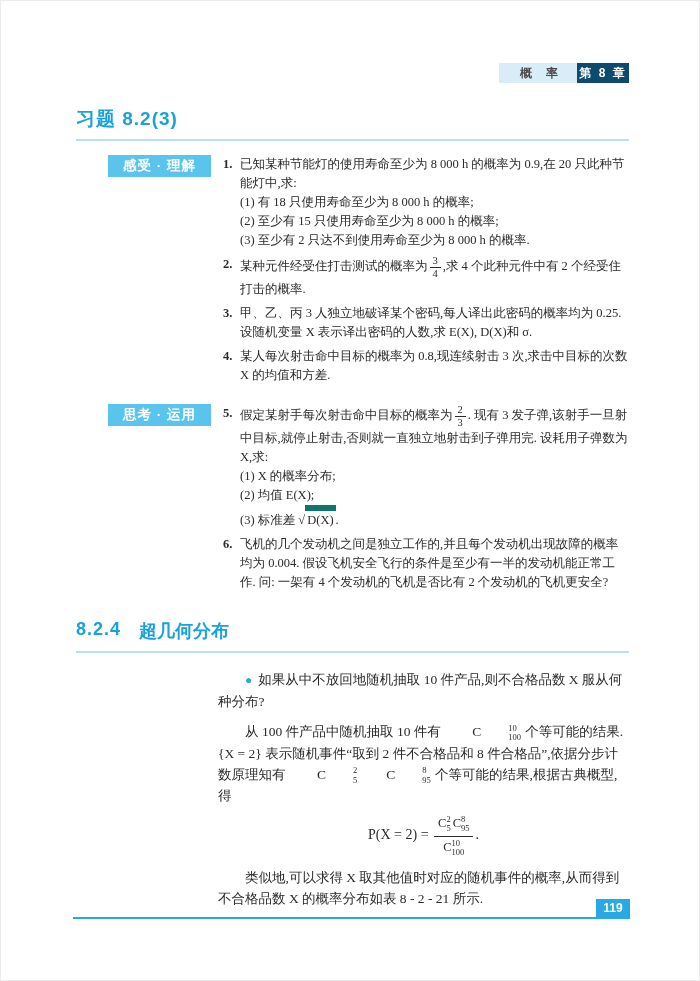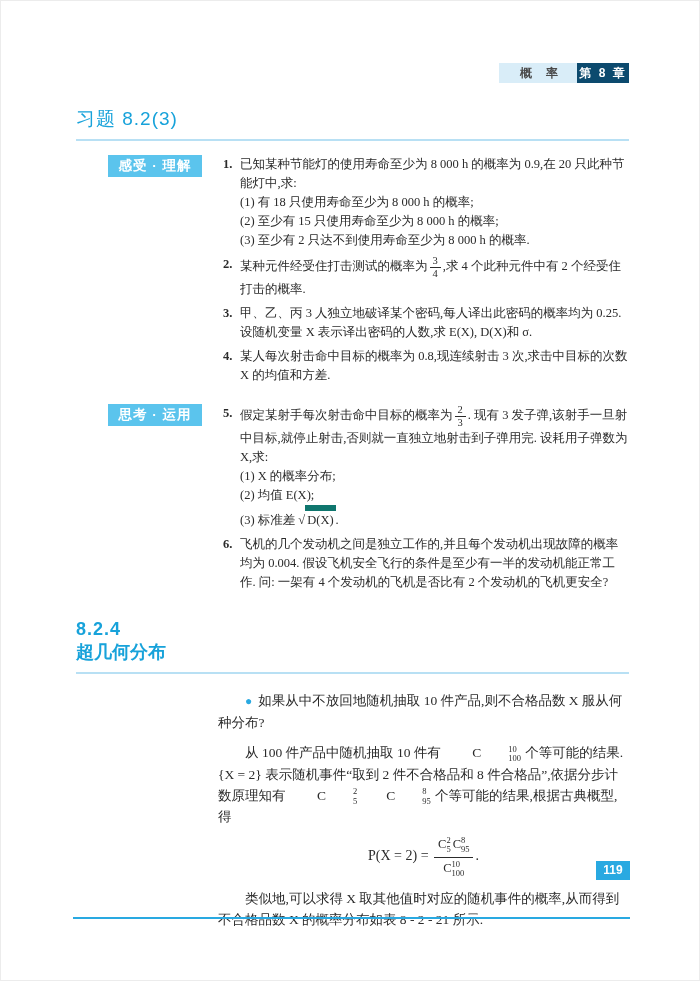--- a/index.html
+++ b/index.html
@@ -20,31 +20,31 @@
   }
   .hdr-chapter {
     width:52px; height:20px; background:#0c4a6e; color:#ffffff;
     font-family:"Liberation Sans", sans-serif; font-size:12px; font-weight:bold;
     text-align:center; line-height:20px; letter-spacing:2px;
   }
 
   
   .ex-title {
     margin-top:23px; font-family:"Liberation Sans", sans-serif;
-    font-size:19px; font-weight:normal; color:#17a2da; letter-spacing:1px;
+    font-size:19px; font-weight:bold; color:#17a2da; letter-spacing:1px;
   }
   .rule { height:2px; background:#b8e0f4; margin-top:7px; }
   .rule-thin { height:2px; background:#b8e0f4; margin-top:8px; }
 
   
   .ex-area { margin-top:14px; }
   .ex-row { display:flex; }
   .ex-left { width:147px; flex:none; padding-left:32px; }
   .label-box {
-    width:94px; height:22px; background:#5bc4ed; color:#ffffff;
+    width:103px; height:22px; background:#5bc4ed; color:#ffffff;
     font-family:"Liberation Sans", sans-serif; font-size:13.5px; font-weight:bold;
     text-align:center; line-height:22px; letter-spacing:1px;
   }
   .ex-right { flex:1; }
   .ex-item { display:flex; font-size:12.5px; line-height:19px; margin-bottom:5px; }
   .ex-num { width:17px; flex:none; font-weight:bold; }
   .ex-body { flex:1; }
   .ex-sub { display:block; }
   .ex-row-2 { margin-top:14px; }
 
@@ -62,41 +62,41 @@
   .comb .cs {
     display:inline-block; vertical-align:-4px; text-align:left;
     font-size:8.5px; line-height:1.1;
   }
   .comb .csup { display:block; }
   .comb .csub { display:block; }
 
   
   .sec-heading {
     margin-top:22px; display:flex; font-family:"Liberation Sans", sans-serif;
-    font-size:18px; font-weight:bold; color:#17a2da;flex-direction:column;
+    font-size:18px; font-weight:bold; color:#17a2da;
   }
   .sec-heading .sec-num { margin-right:18px; letter-spacing:1px; }
 
   .body-col { margin-top:16px; }
   .para {
     margin:0 0 9px 142px; font-size:13.5px; line-height:21px; text-indent:2em;
   }
   .bullet { color:#29a9e1; font-size:12px; margin-right:6px; }
   .formula { margin:6px 0 10px 142px; text-align:center; font-size:14px; }
   .bigfrac {
     display:inline-block; vertical-align:middle; text-align:center;
     font-size:12.5px; line-height:1.2; margin:0 2px;
   }
   .bigfrac .bf-top { display:block; border-bottom:1px solid #2b2b2b; padding:0 3px 2px; }
   .bigfrac .bf-bot { display:block; padding-top:2px; }
 
   
   .footer-line { position:absolute; left:72px; right:69px; top:916px; height:2px; background:#29a9e1; }
   .page-num {
-    position:absolute; right:69px; top:860px; width:34px; height:19px;
+    position:absolute; right:69px; top:898px; width:34px; height:19px;
     background:#29a9e1; color:#ffffff; font-family:"Liberation Sans", sans-serif;
     font-size:12px; font-weight:bold; text-align:center; line-height:19px;
   }
 </style>
 </head>
 <body>
 
 <div class="page">
   <div class="content">
 

